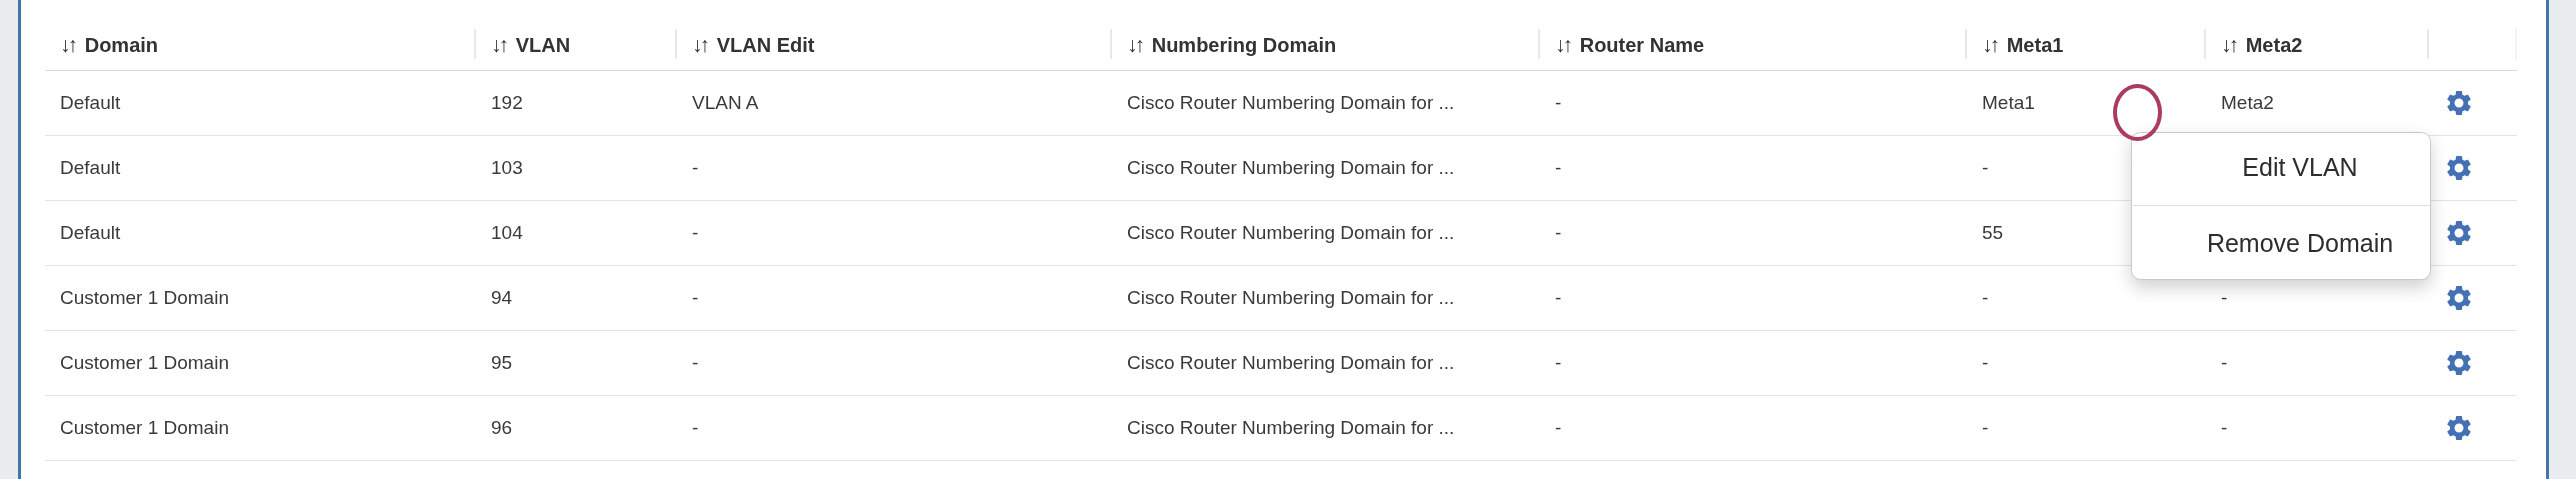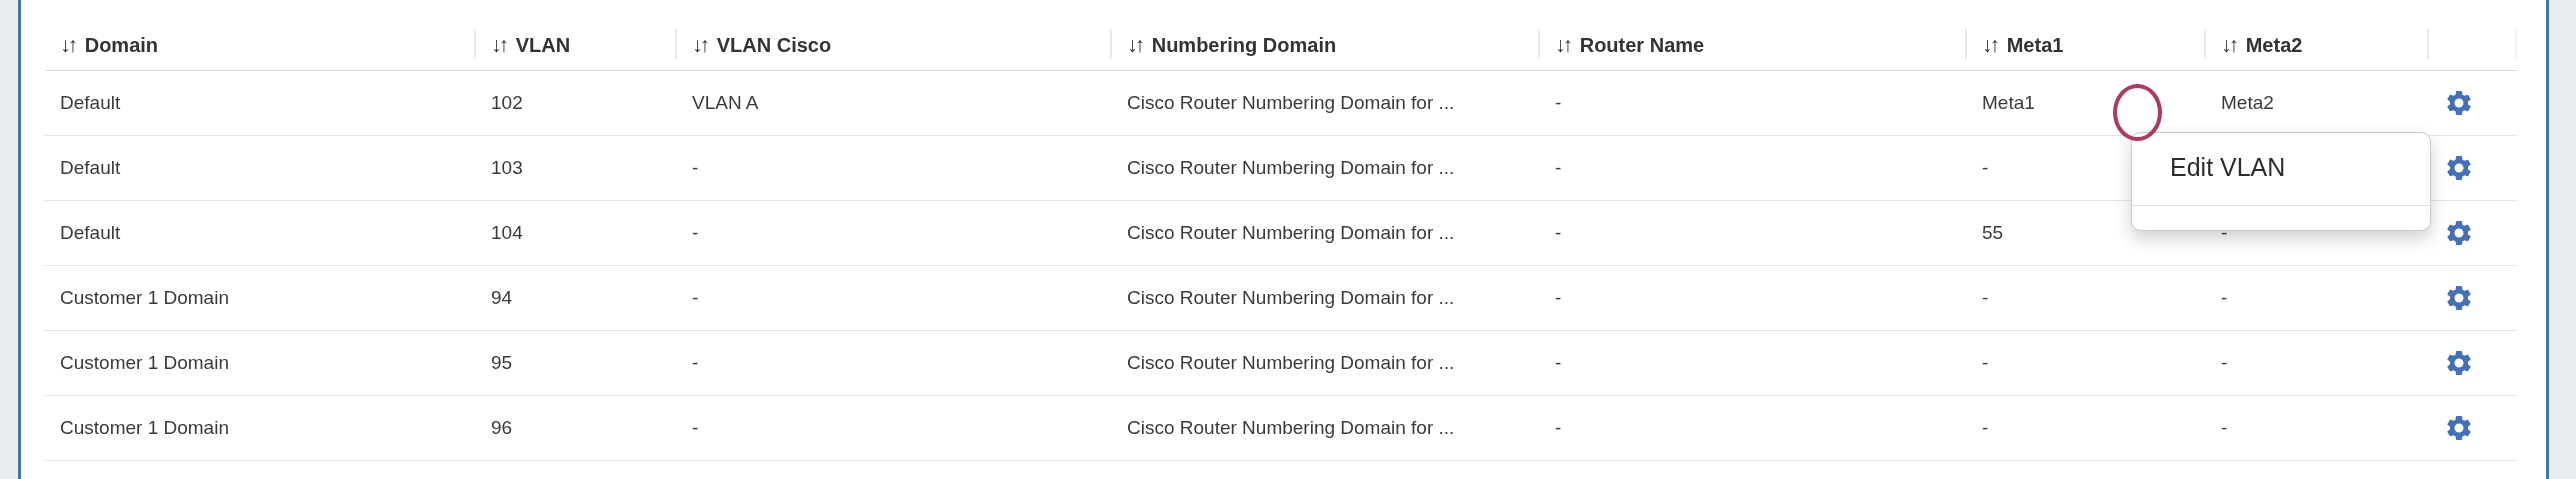--- a/index.html
+++ b/index.html
@@ -97,20 +97,21 @@
     z-index:10;
   }
   .menu-item {
     height:49px;
     line-height:49px;
     padding-left:38px;
     font-size:25px;
     color:#2d2d2d;
     cursor:pointer;
     white-space:nowrap;
+    text-align:center;
   }
   .menu-divider {
     border-top:1.9px solid #e0e0e0;
     margin:13.3px 0;
   }
   
   .annotation-circle {
     position:absolute;
     left:2113px;
     top:84px;
@@ -134,32 +135,32 @@
         <col class="c-numdom">
       <col class="c-router">
         <col class="c-meta1">
         <col class="c-meta2">
         <col class="c-actions">
     </colgroup>
     <thead>
       <tr>
         <th><span class="sort-icon">↓↑</span><span>Domain</span></th>
         <th><span class="sort-icon">↓↑</span><span>VLAN</span></th>
-        <th><span class="sort-icon">↓↑</span><span>VLAN Cisco</span></th>
+        <th><span class="sort-icon">↓↑</span><span>VLAN Edit</span></th>
         <th><span class="sort-icon">↓↑</span><span>Numbering Domain</span></th>
         <th><span class="sort-icon">↓↑</span><span>Router Name</span></th>
         <th><span class="sort-icon">↓↑</span><span>Meta1</span></th>
         <th><span class="sort-icon">↓↑</span><span>Meta2</span></th>
         <th><span></span></th>
       </tr>
     </thead>
     <tbody>
       <tr>
         <td>Default</td>
-        <td>102</td>
+        <td>192</td>
         <td>VLAN A</td>
         <td>Cisco Router Numbering Domain for ...</td>
         <td>-</td>
         <td>Meta1</td>
         <td>Meta2</td>
         <td class="actions-cell">
           <button class="gear-btn"><svg viewBox="0 0 24 24">
                 <path d="M19.14,12.94c0.04-0.3,0.06-0.61,0.06-0.94c0-0.32-0.02-0.64-0.07-0.94l2.03-1.58c0.18-0.14,0.23-0.41,0.12-0.61 l-1.92-3.32c-0.12-0.22-0.37-0.29-0.59-0.22l-2.39,0.96c-0.5-0.38-1.03-0.7-1.62-0.94L14.4,2.81c-0.04-0.24-0.24-0.41-0.48-0.41 h-3.84c-0.24,0-0.43,0.17-0.47,0.41L9.25,5.35C8.66,5.59,8.12,5.92,7.63,6.29L5.24,5.33c-0.22-0.08-0.47,0-0.59,0.22L2.74,8.87 C2.62,9.08,2.66,9.34,2.86,9.48l2.03,1.58C4.84,11.36,4.8,11.69,4.8,12s0.02,0.64,0.07,0.94l-2.03,1.58 c-0.18,0.14-0.23,0.41-0.12,0.61l1.92,3.32c0.12,0.22,0.37,0.29,0.59,0.22l2.39-0.96c0.5,0.38,1.03,0.7,1.62,0.94l0.36,2.54 c0.05,0.24,0.24,0.41,0.48,0.41h3.84c0.24,0,0.44-0.17,0.47-0.41l0.36-2.54c0.59-0.24,1.13-0.56,1.62-0.94l2.39,0.96 c0.22,0.08,0.47,0,0.59-0.22l1.92-3.32c0.12-0.22,0.07-0.47-0.12-0.61L19.14,12.94z M12,15.6c-1.98,0-3.6-1.62-3.6-3.6 s1.62-3.6,3.6-3.6s3.6,1.62,3.6,3.6S13.98,15.6,12,15.6z"></path>
               </svg></button>
         </td>
@@ -234,16 +235,17 @@
               </svg></button>
         </td>
       </tr>
     </tbody>
   </table>
 </div>
 
 <div class="context-menu">
   <div class="menu-item">Edit VLAN</div>
   <div class="menu-divider"></div>
+  <div class="menu-item">Remove Domain</div>
 </div>
 
 <div class="annotation-circle"></div>
 
 
 </body></html>

